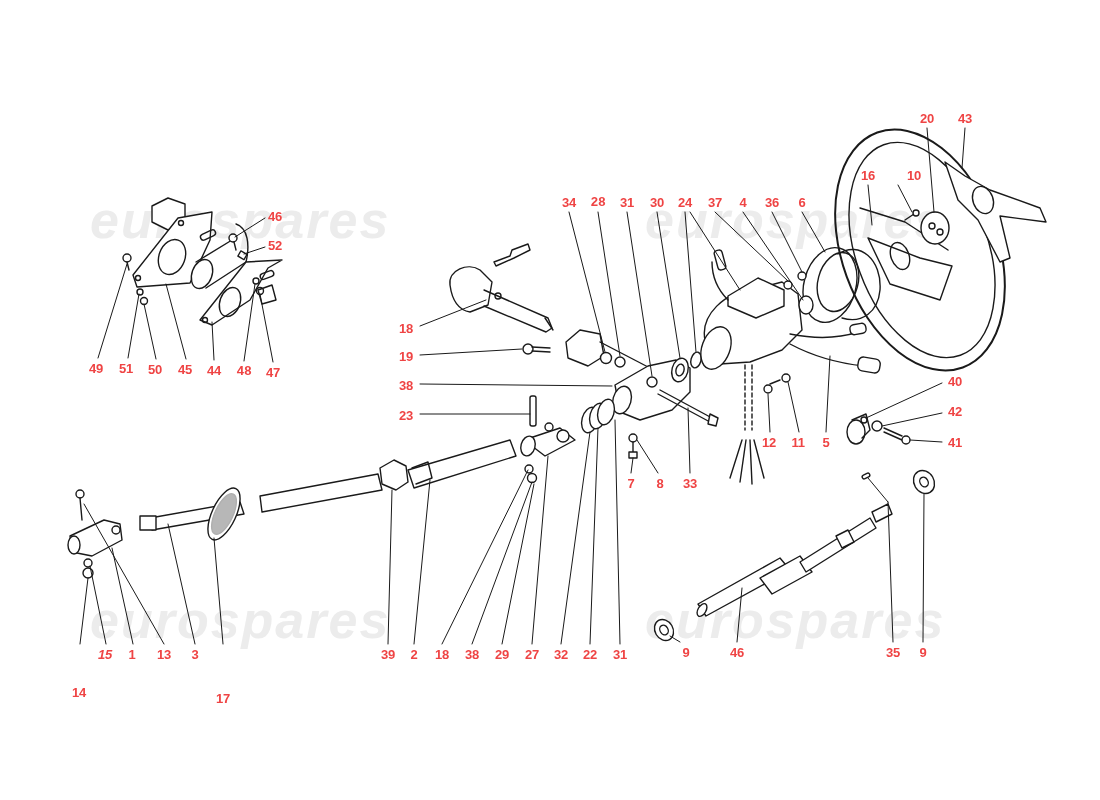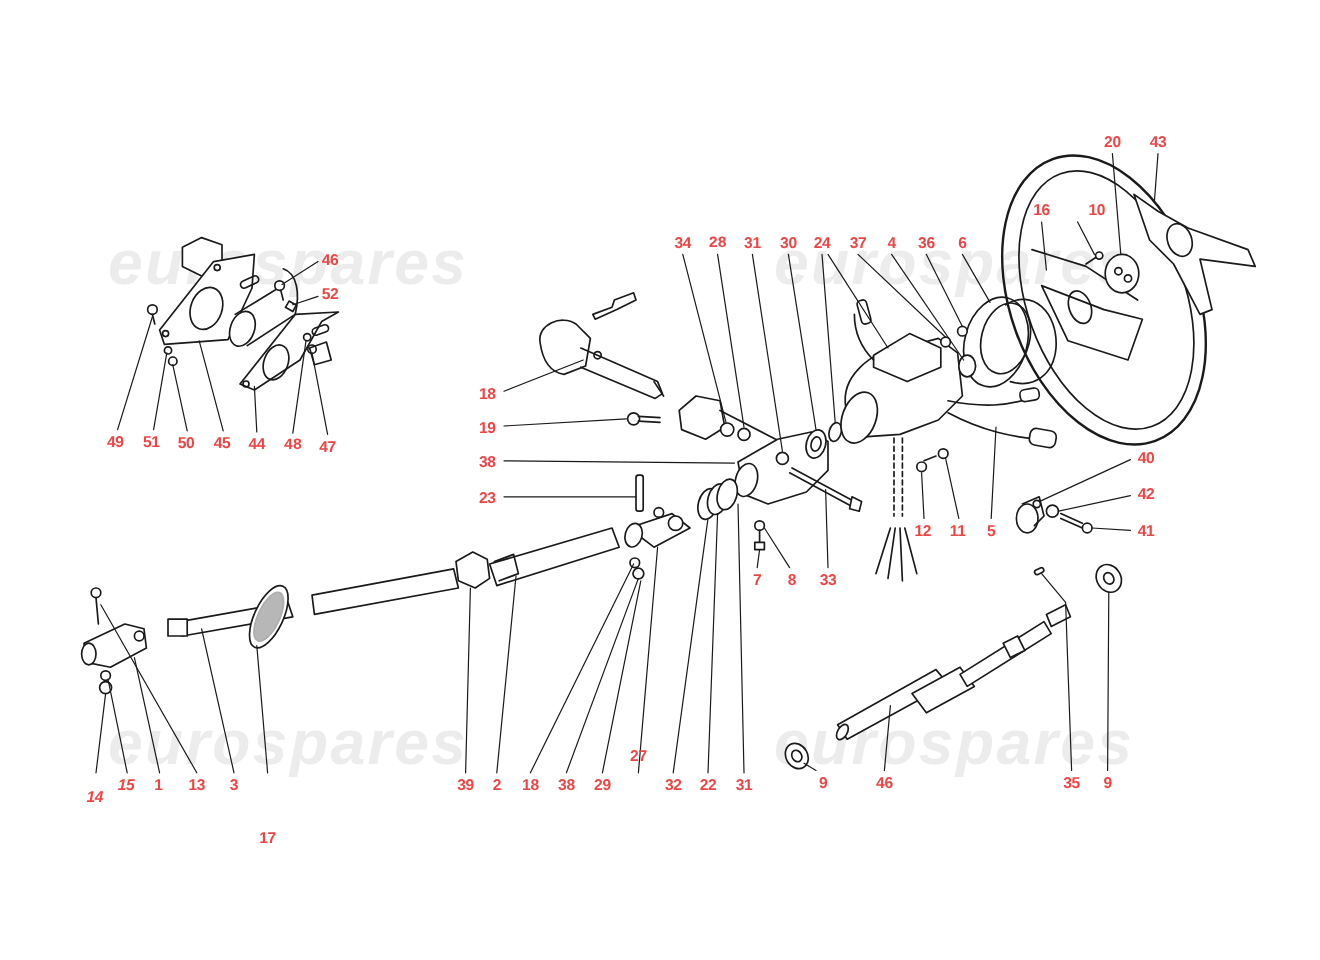--- a/index.html
+++ b/index.html
@@ -309,32 +309,32 @@
       <div class="lbl" style="left: 965px; top: 118px;">43</div>
       <div class="lbl" style="left: 955px; top: 381px;">40</div>
       <div class="lbl" style="left: 955px; top: 411px;">42</div>
       <div class="lbl" style="left: 955px; top: 442px;">41</div>
       <div class="lbl" style="left: 769px; top: 442px;">12</div>
       <div class="lbl" style="left: 798px; top: 442px;">11</div>
       <div class="lbl" style="left: 826px; top: 442px;">5</div>
       <div class="lbl" style="left: 631px; top: 483px;">7</div>
       <div class="lbl" style="left: 660px; top: 483px;">8</div>
       <div class="lbl" style="left: 690px; top: 483px;">33</div>
-      <div class="lbl" style="left: 79px; top: 664px; font-style: italic;">14</div>
+      <div class="lbl" style="left: 79px; top: 692px;">14</div>
       <div class="lbl" style="left: 105px; top: 654px; font-style: italic;">15</div>
       <div class="lbl" style="left: 132px; top: 654px;">1</div>
       <div class="lbl" style="left: 164px; top: 654px;">13</div>
       <div class="lbl" style="left: 195px; top: 654px;">3</div>
       <div class="lbl" style="left: 223px; top: 654px; margin-top: 44px;">17</div>
       <div class="lbl" style="left: 388px; top: 654px;">39</div>
       <div class="lbl" style="left: 414px; top: 654px;">2</div>
       <div class="lbl" style="left: 442px; top: 654px;">18</div>
       <div class="lbl" style="left: 472px; top: 654px;">38</div>
       <div class="lbl" style="left: 502px; top: 654px;">29</div>
-      <div class="lbl" style="left: 532px; top: 630px;">27</div>
+      <div class="lbl" style="left: 532px; top: 654px;">27</div>
       <div class="lbl" style="left: 561px; top: 654px;">32</div>
       <div class="lbl" style="left: 590px; top: 654px;">22</div>
       <div class="lbl" style="left: 620px; top: 654px;">31</div>
       <div class="lbl" style="left: 686px; top: 652px;">9</div>
       <div class="lbl" style="left: 737px; top: 652px;">46</div>
       <div class="lbl" style="left: 893px; top: 652px;">35</div>
       <div class="lbl" style="left: 923px; top: 652px;">9</div>
     </div>
 </div>
 

